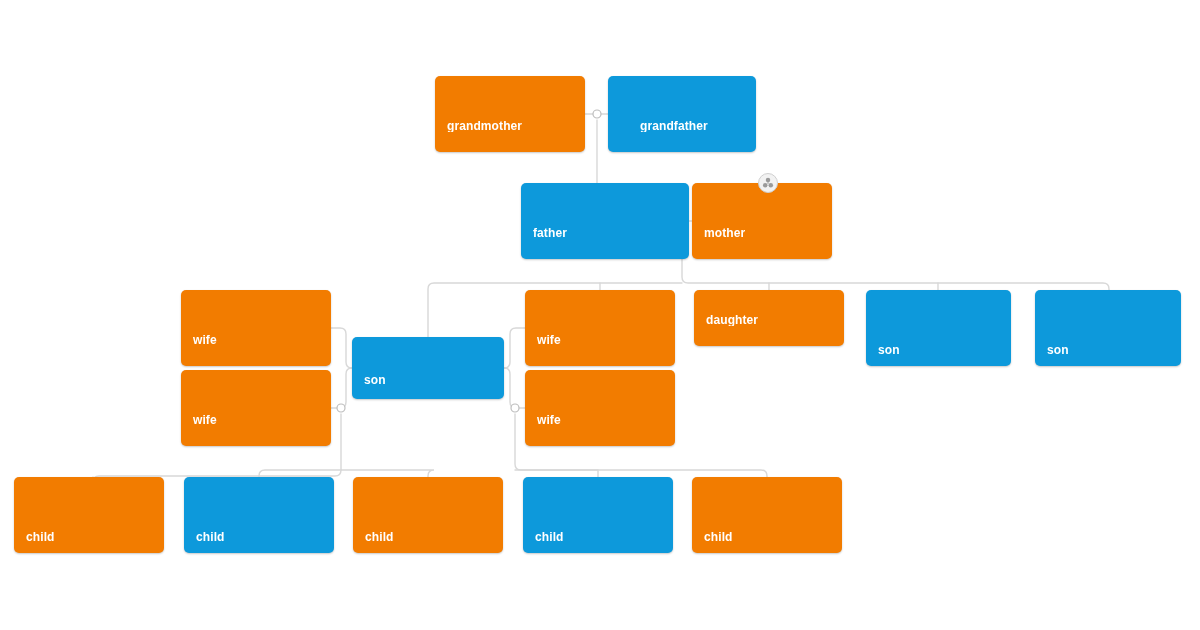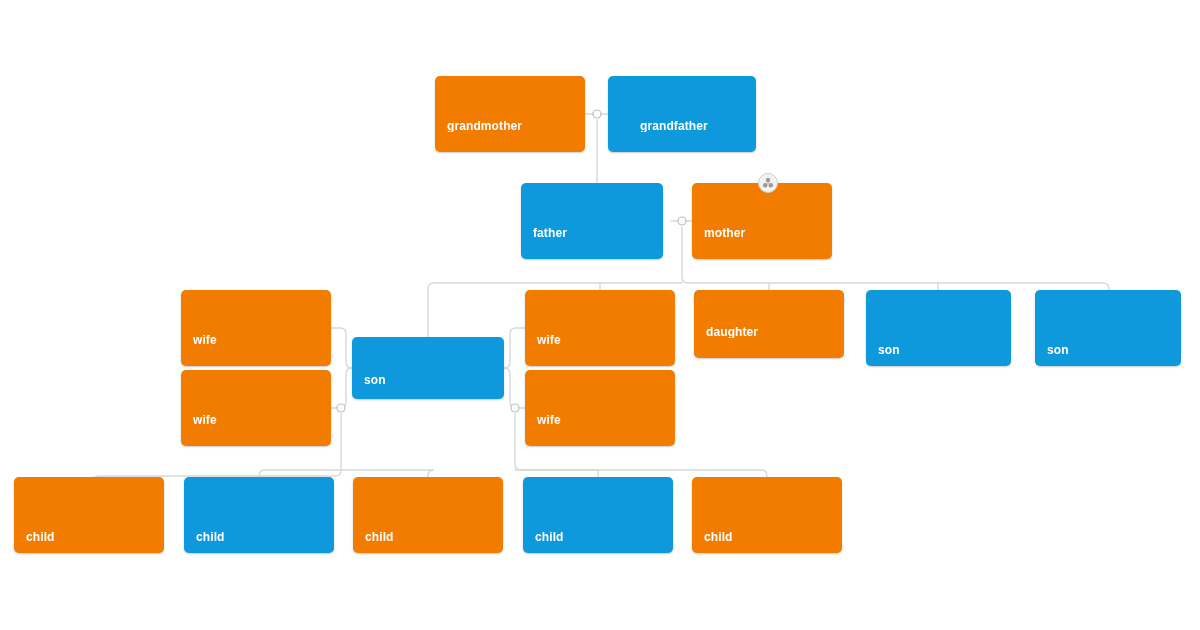--- a/index.html
+++ b/index.html
@@ -92,21 +92,21 @@
       <circle cx="515" cy="408" r="4" fill="#ffffff" stroke="#bdbdbd" stroke-width="1.2"></circle>
     </svg>
 
   <div id="nodes-layer">
       <div class="node female" style="left: 435px; top: 76px; width: 150px; height: 76px;">
         <div class="node-label" style="bottom: 20px;">grandmother</div>
       </div>
       <div class="node male" style="left: 608px; top: 76px; width: 148px; height: 76px;">
         <div class="node-label" style="bottom: 20px; padding-left: 20px;">grandfather</div>
       </div>
-      <div class="node male" style="left: 521px; top: 183px; width: 142px; height: 76px;">
+      <div class="node male" style="left: 521px; top: 183px; width: 168px; height: 76px;">
         <div class="node-label" style="bottom: 20px;">father</div>
       </div>
       <div class="node female" style="left: 692px; top: 183px; width: 140px; height: 76px;">
         <div class="node-label" style="bottom: 20px;">mother</div>
         <div class="node-badge" style="left: 66px; top: -10px;">
           <svg width="12" height="12" viewBox="0 0 12 12" aria-hidden="true">
             <circle cx="6" cy="3.1" r="2.25" fill="#9a9a9a"></circle>
             <circle cx="3.2" cy="8.2" r="2.25" fill="#9a9a9a"></circle>
             <circle cx="8.8" cy="8.2" r="2.25" fill="#9a9a9a"></circle>
             <rect x="5.55" y="4.6" width="0.9" height="2.6" fill="#9a9a9a"></rect>
@@ -121,21 +121,21 @@
       </div>
       <div class="node male" style="left: 352px; top: 337px; width: 152px; height: 62px;">
         <div class="node-label" style="bottom: 13px;">son</div>
       </div>
       <div class="node female" style="left: 525px; top: 290px; width: 150px; height: 76px;">
         <div class="node-label" style="bottom: 20px;">wife</div>
       </div>
       <div class="node female" style="left: 525px; top: 370px; width: 150px; height: 76px;">
         <div class="node-label" style="bottom: 20px;">wife</div>
       </div>
-      <div class="node female" style="left: 694px; top: 290px; width: 150px; height: 68px;">
+      <div class="node female" style="left: 694px; top: 290px; width: 150px; height: 56px;">
         <div class="node-label" style="bottom: 20px;">daughter</div>
       </div>
       <div class="node male" style="left: 866px; top: 290px; width: 145px; height: 76px;">
         <div class="node-label" style="bottom: 10px;">son</div>
       </div>
       <div class="node male" style="left: 1035px; top: 290px; width: 146px; height: 76px;">
         <div class="node-label" style="bottom: 10px;">son</div>
       </div>
       <div class="node female" style="left: 14px; top: 477px; width: 150px; height: 76px;">
         <div class="node-label" style="bottom: 10px;">child</div>

